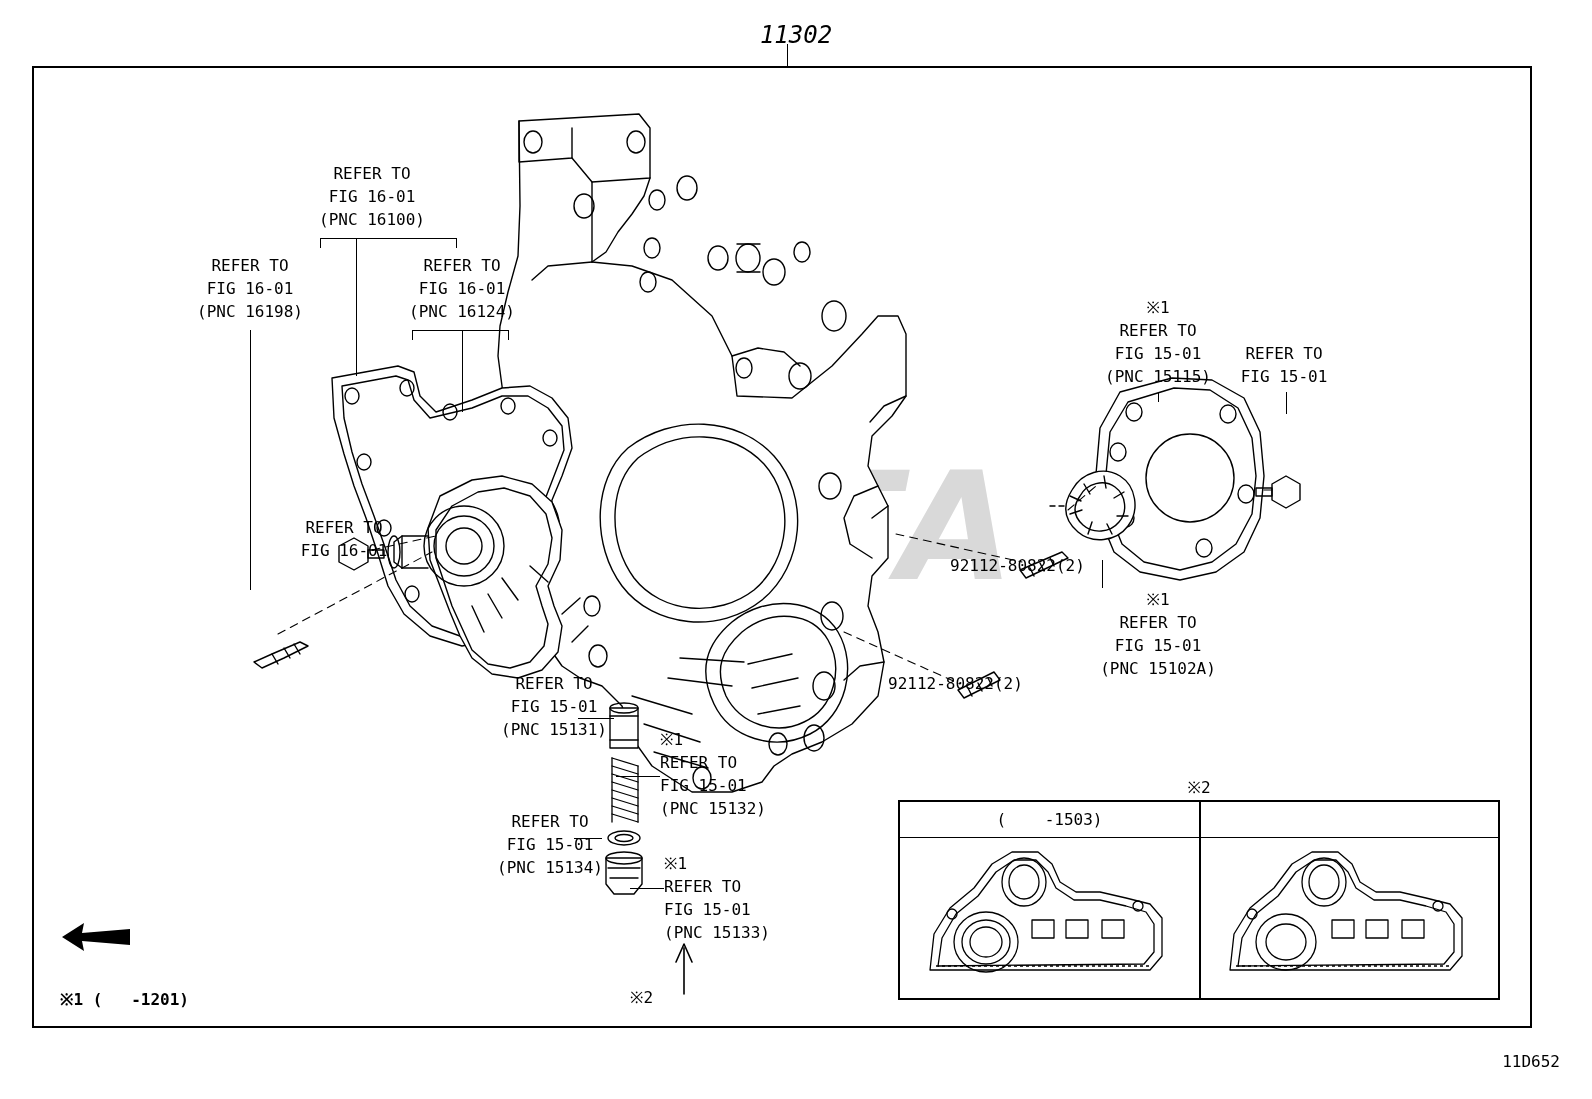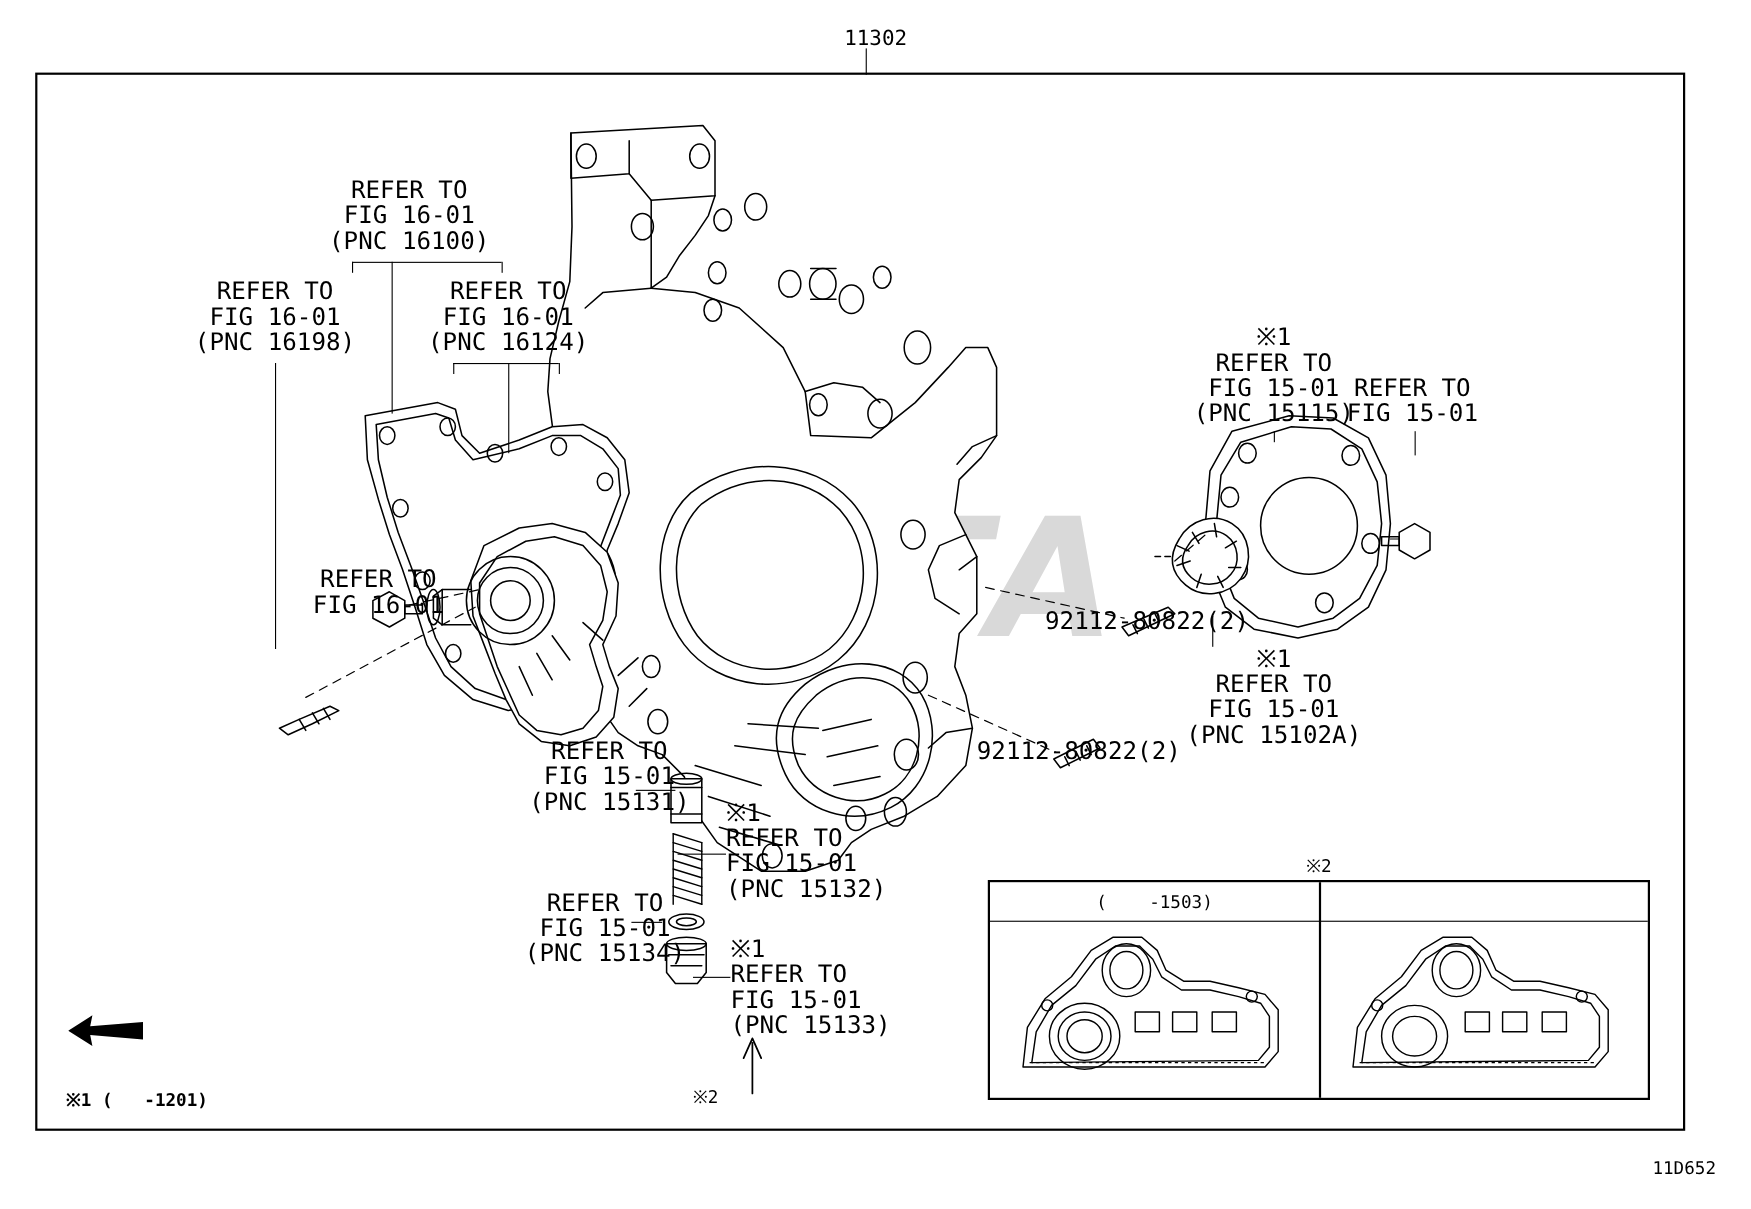--- a/index.html
+++ b/index.html
@@ -17,31 +17,32 @@
   }
   #page {
     position: absolute;
     left: 0; top: 0;
     width: 1592px;
     height: 1099px;
   }
   .abs { position: absolute; }
   .lbl {
     font-family: "DejaVu Sans Mono", monospace;
-    font-size: 22px;
+    font-size: 16px;
     line-height: 23px;
     white-space: pre;
     letter-spacing: 0px;
     color: #000;
   }
   .lbl.c { text-align: center; }
   .lbl.l { text-align: left; }
   #top-code {
     left: 0; top: 24px; width: 1592px;
-    font-size: 19px;
+    font-size: 24px;
+    font-style: italic;
   }
   #frame {
     left: 32px; top: 66px;
     width: 1500px; height: 962px;
     border: 2px solid #000;
     box-sizing: border-box;
   }
   #bottom-code {
     left: 0; top: 1050px; width: 1560px;
     font-size: 16px;

